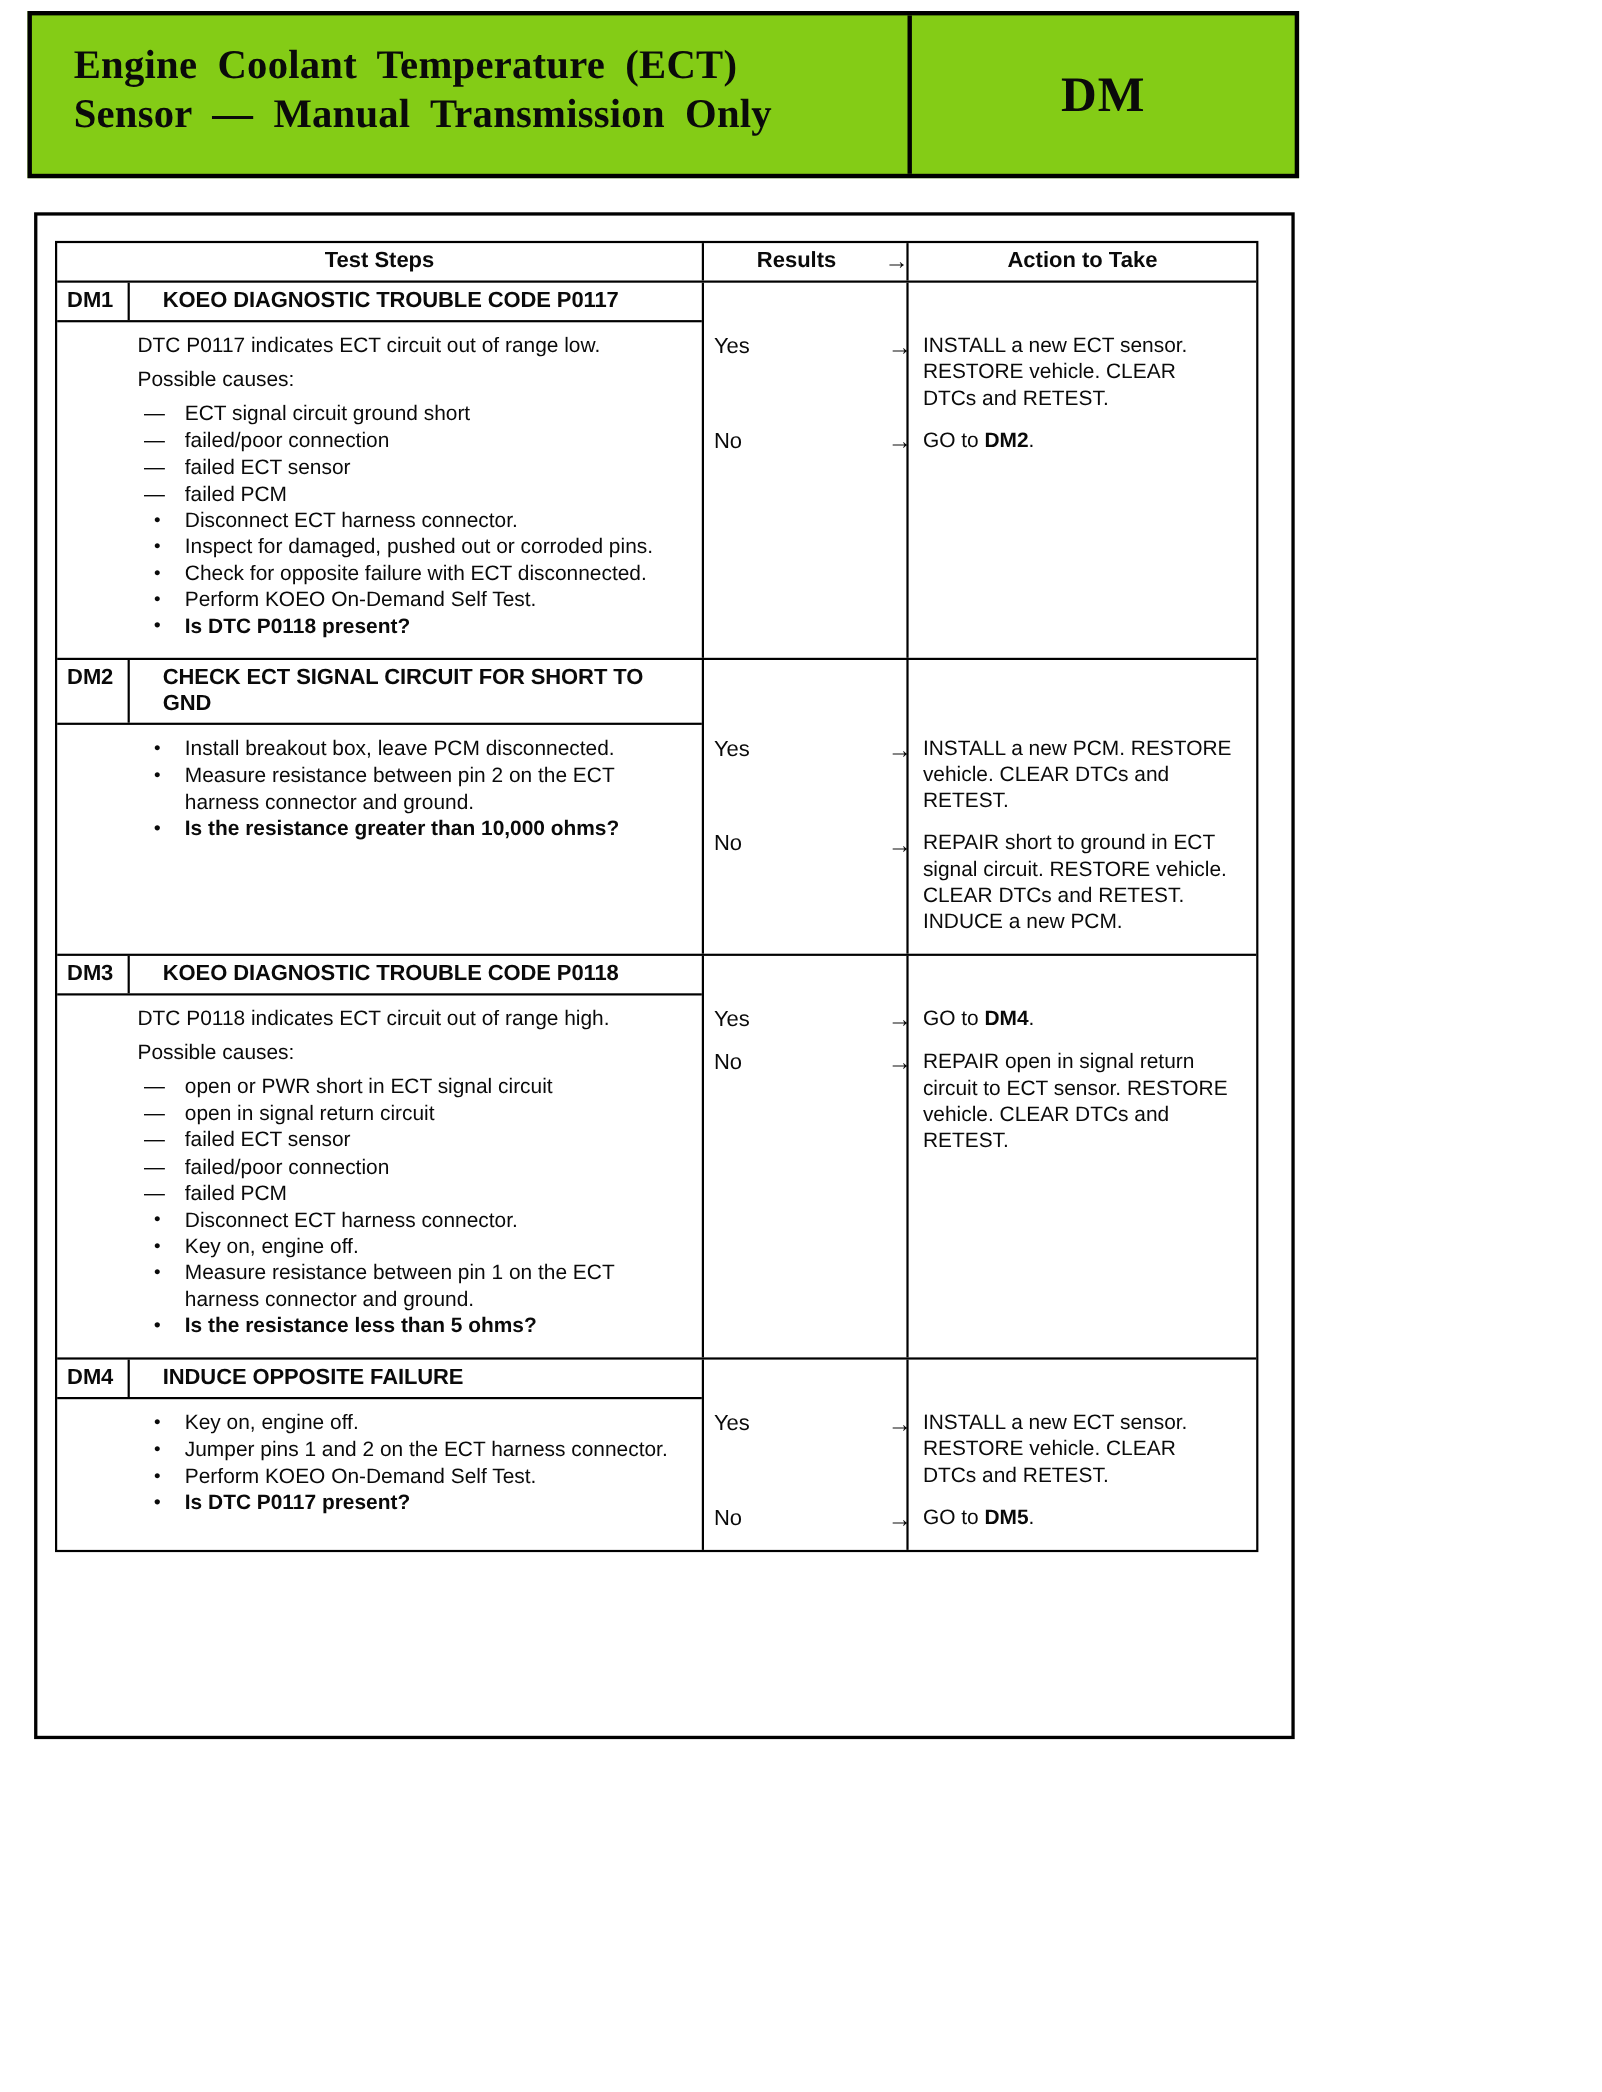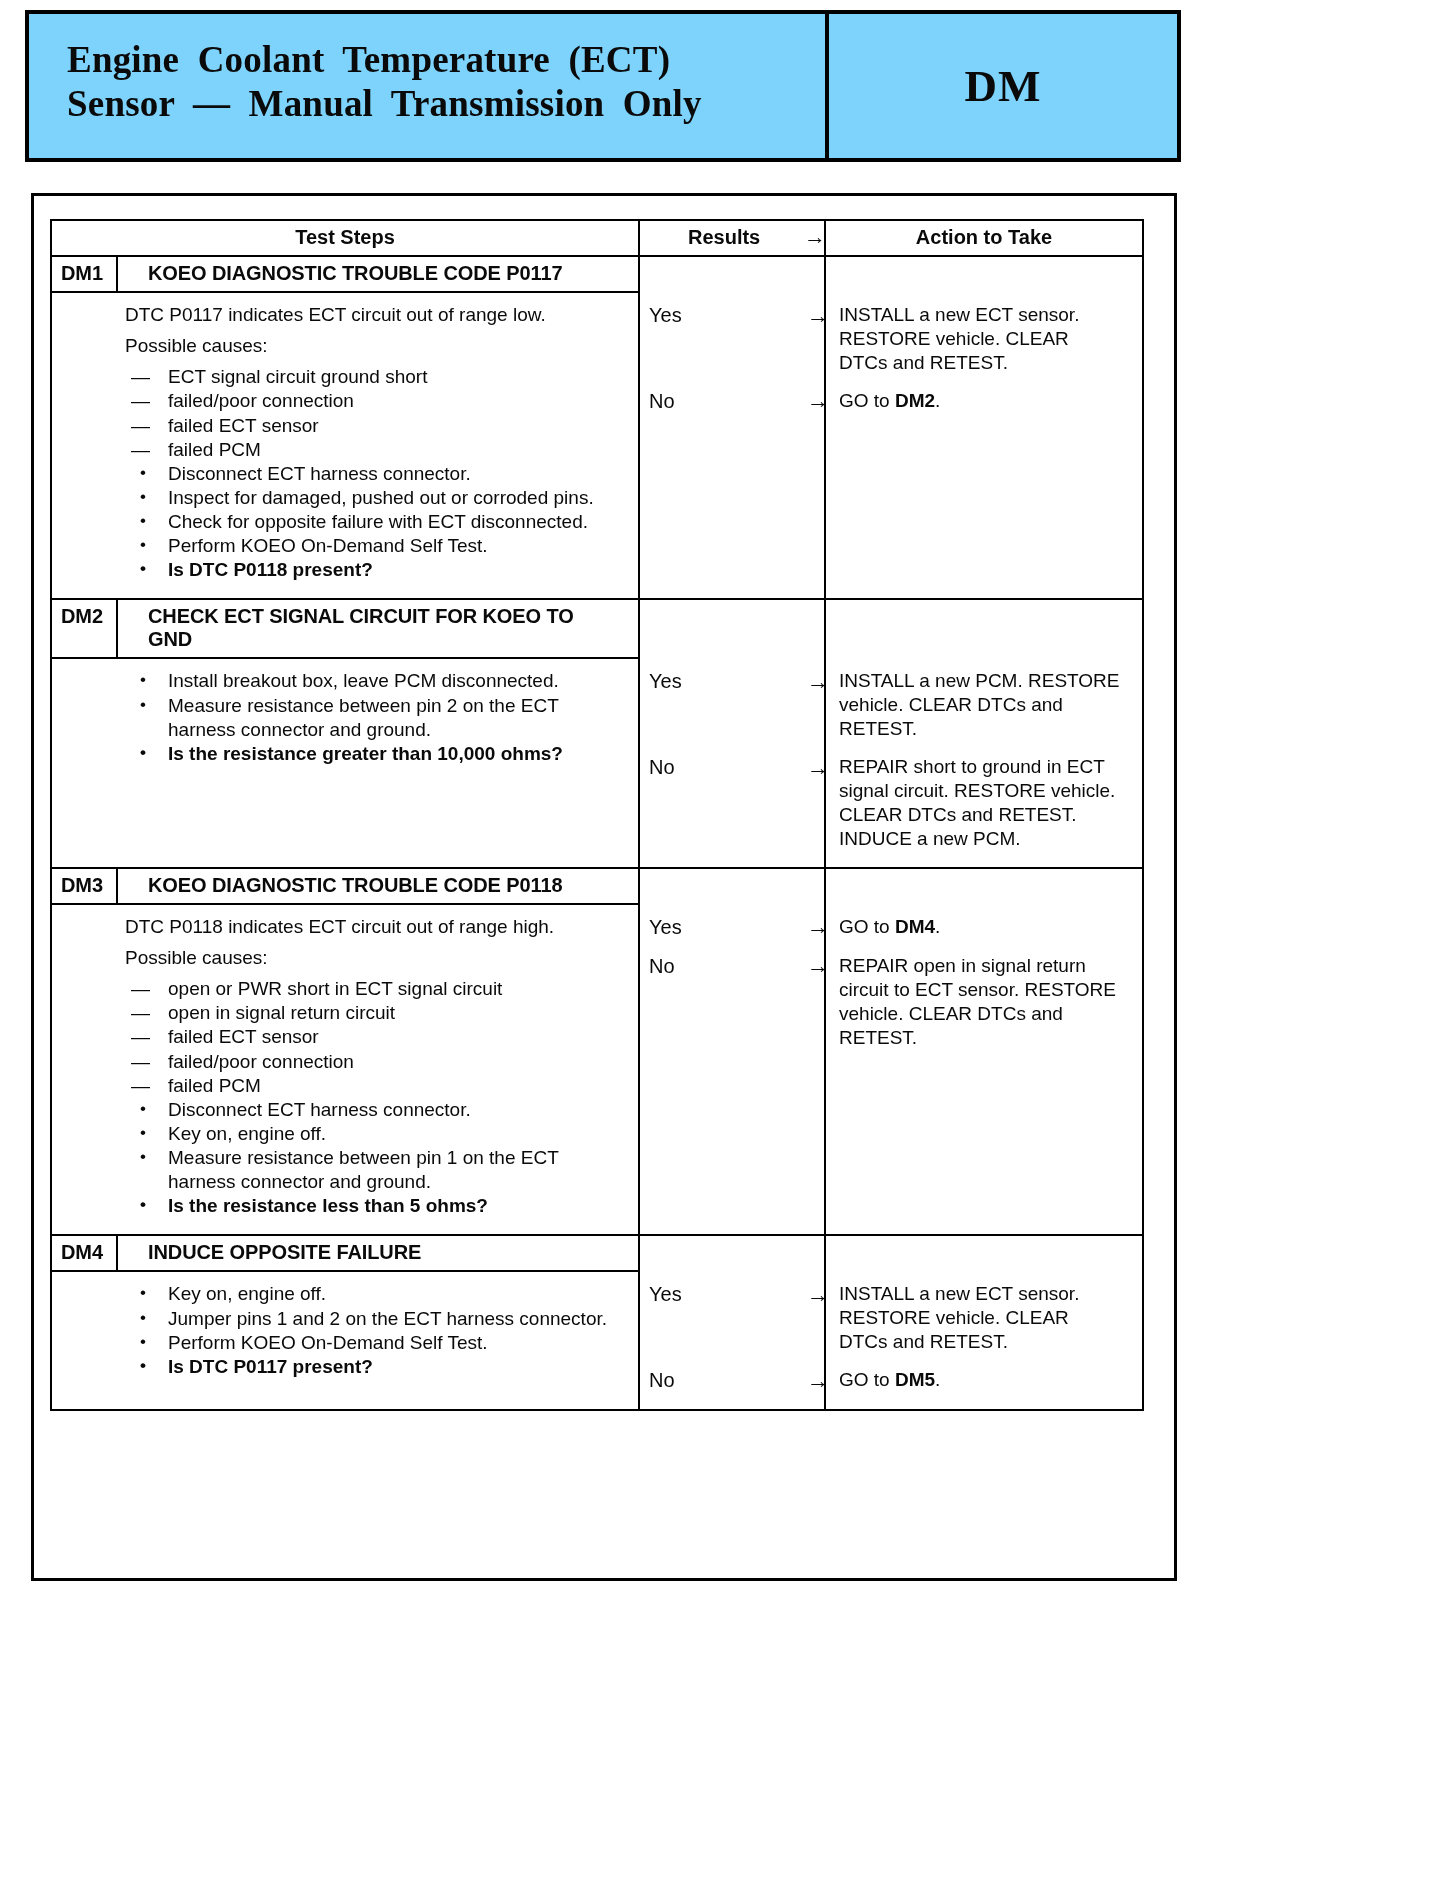--- a/index.html
+++ b/index.html
@@ -10,21 +10,21 @@
     color: #0a0a0a;
     font-family: "Liberation Sans", "DejaVu Sans", sans-serif;
     position: relative;
   }
 
   
   .header-box {
     position: absolute; left: 25px; top: 10px;
     width: 1156px; height: 152px;
     border: 4px solid #000;
-    display: flex; background: #7dd3fc; gap: 33px;
+    display: flex; background: #84cc16; gap: 33px;
   }
   .header-left { flex: 1; padding: 24px 0 0 38px; }
   .header-title {
     font-family: "Liberation Serif", "DejaVu Serif", serif;
     font-weight: 700; font-size: 37px; line-height: 1.2;
     letter-spacing: 0.2px; word-spacing: 9px;
   }
   .header-right {
     width: 352px; border-left: 4px solid #000;
     display: flex; align-items: center; justify-content: center;
@@ -185,21 +185,21 @@
                 </div>
                 <div class="action"><span>GO to </span><span class="b">DM2</span><span>.</span></div>
               </div>
             </div>
           </div>
         </div>
         <div class="step">
           <div class="step-left">
             <div class="step-titlebar">
               <div class="step-id">DM2</div>
-              <div class="step-title">CHECK ECT SIGNAL CIRCUIT FOR KOEO TO GND</div>
+              <div class="step-title">CHECK ECT SIGNAL CIRCUIT FOR SHORT TO GND</div>
             </div>
             <div class="step-body">
               <div class="line bullet">
                 <span class="marker">•</span>
                 <span class="txt">Install breakout box, leave PCM disconnected.</span>
               </div>
               <div class="line bullet">
                 <span class="marker">•</span>
                 <span class="txt">Measure resistance between pin 2 on the ECT harness connector and ground.</span>
               </div>

